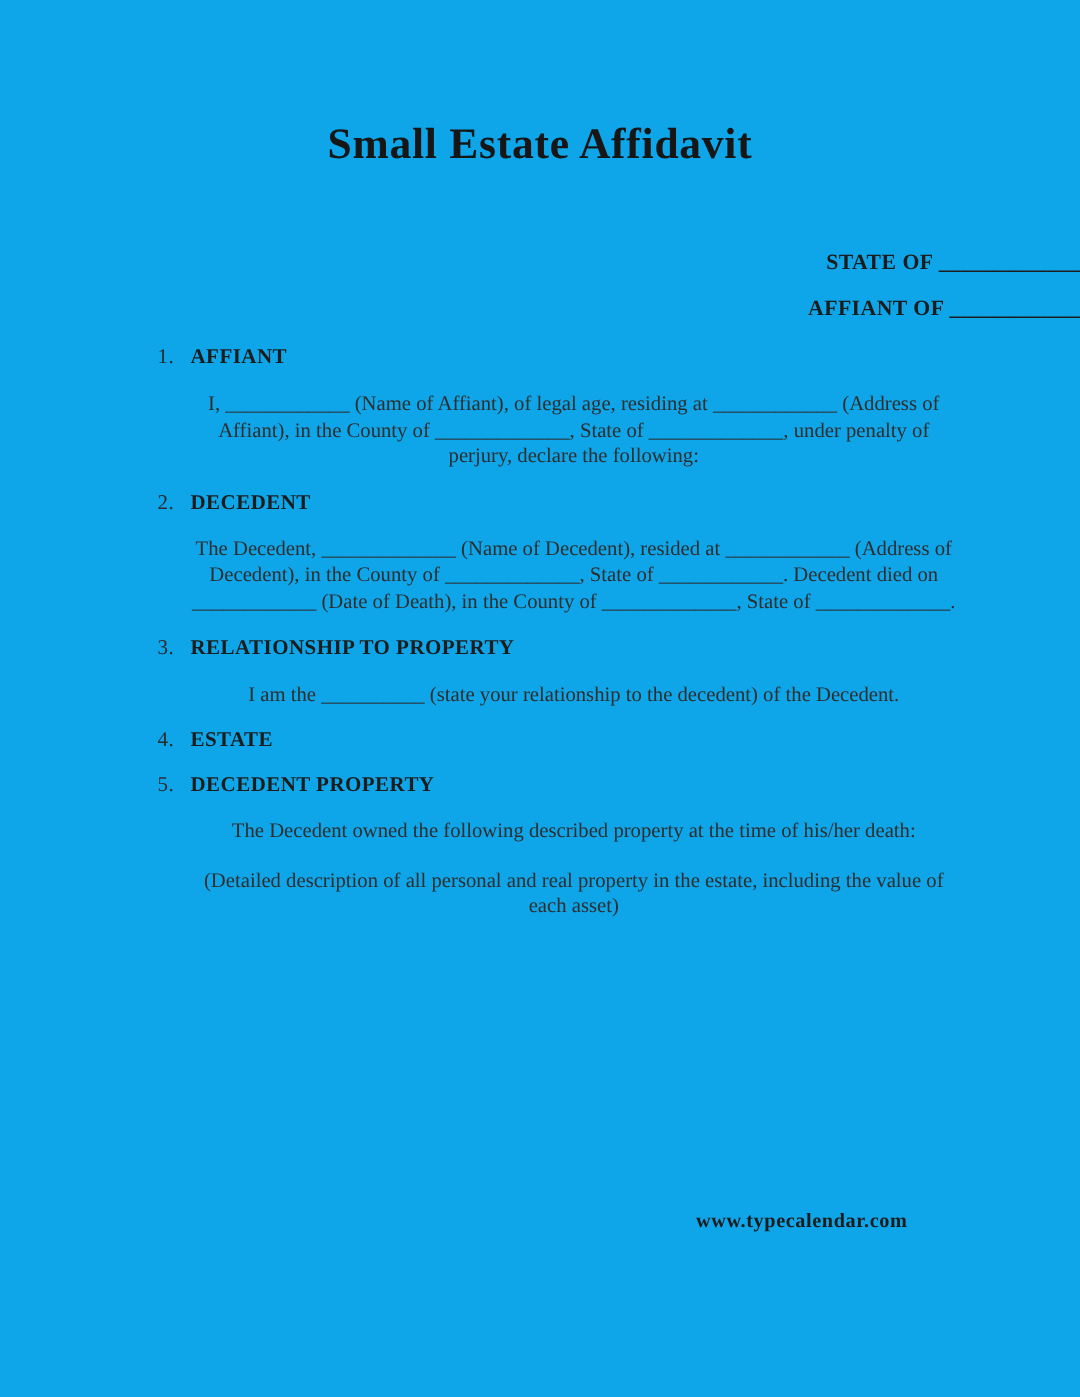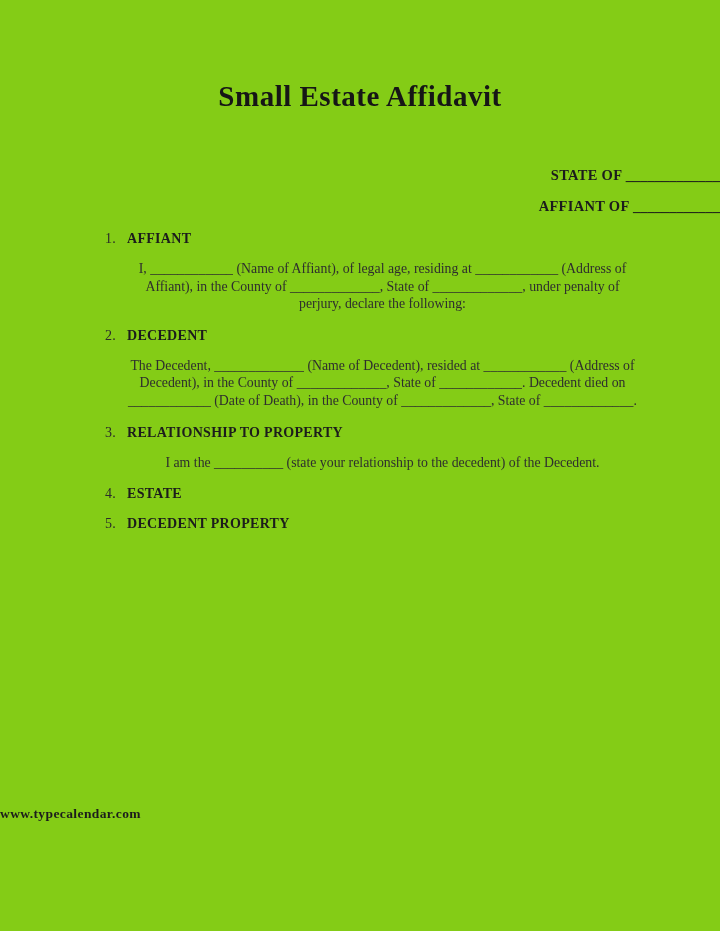--- a/index.html
+++ b/index.html
@@ -4,21 +4,21 @@
 <style>
   html, body {
     margin: 0;
     padding: 0;
     background: #ffffff;
   }
   .page {
     position: relative;
     width: 720px;
     height: 931px;
-    background: #84cc16;
+    background: #0ea5e9;
     font-family: "Liberation Serif", "DejaVu Serif", serif;
     color: #2b2b2b;
     overflow: hidden;
   }
   .doc-title {
     margin: 0;
     padding-top: 80px;
     text-align: center;
     font-size: 29px;
     font-weight: bold;
@@ -71,21 +71,21 @@
     font-size: 13.8px;
     line-height: 17.6px;
     color: #2e2e2e;
     text-align: center;
   }
   .footer {
     position: absolute;
     left: 0;
     top: 806px;
     width: 605px;
-    text-align: left;
+    text-align: right;
     font-size: 13.5px;
     font-weight: bold;
     color: #1c1c1c;
     letter-spacing: 0.4px;
   }
 </style>
 </head>
 <body>
 
 <div class="page">
@@ -134,19 +134,23 @@
         <span class="sec-num">4.</span>
         <span>ESTATE</span>
       </div>
     </div>
 
     <div class="section">
       <div class="sec-head">
         <span class="sec-num">5.</span>
         <span>DECEDENT PROPERTY</span>
       </div>
+      <div class="sec-body">
+        <p class="sec-par">The Decedent owned the following described property at the time of his/her death:</p>
+        <p class="sec-par">(Detailed description of all personal and real property in the estate, including the value of each asset)</p>
+      </div>
     </div>
 
   </div>
 
   <div class="footer">www.typecalendar.com</div>
 
 </div>
 
 </body></html>

